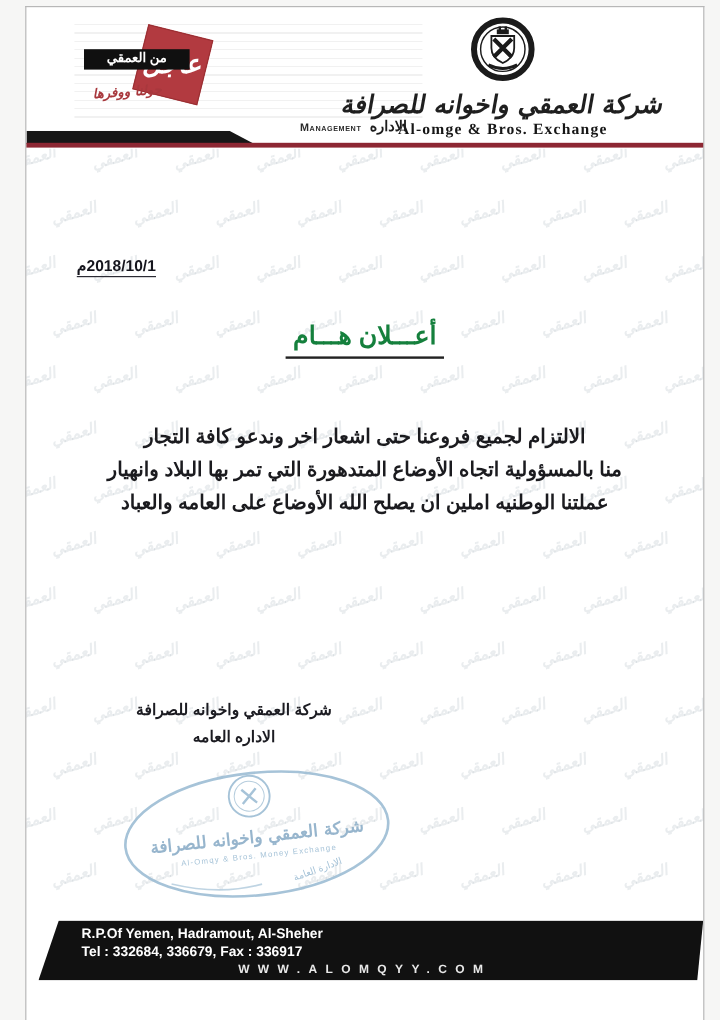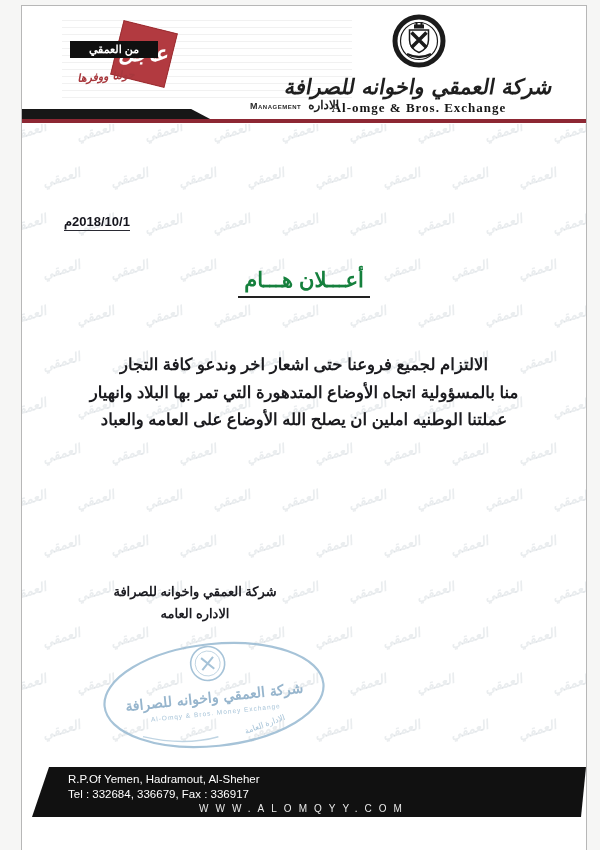--- a/index.html
+++ b/index.html
@@ -85,24 +85,24 @@
   }
   
   .stamp{position:absolute;left:72px;top:628px;transform:rotate(-6deg);opacity:.9;}
   
   .footer-bar{
     position:absolute;left:0;right:0;bottom:34px;height:50px;background:#111111;
     clip-path:polygon(27px 0, 100% 0, calc(100% - 5px) 100%, 10px 100%);
     color:#fff;
   }
   .footer-cols{display:flex;justify-content:space-between;padding:5px 18px 0 46px;}
-  .footer-en{font-size:11.5px;font-weight:normal;line-height:15px;}
+  .footer-en{font-size:11.5px;font-weight:bold;line-height:15px;}
   .footer-ar{font-size:11px;font-weight:bold;line-height:15px;direction:rtl;text-align:right;}
   .footer-url{
-    text-align:center;font-size:10px;font-weight:normal;letter-spacing:7px;color:#e8e8e8;
+    text-align:center;font-size:10px;font-weight:bold;letter-spacing:7px;color:#e8e8e8;
     margin-top:1px;
   }
 </style>
 </head>
 <body>
 
 <div class="page">
 
   <div class="watermark">
       <span style="left: -14px; top: 0px;">العمقي</span>

